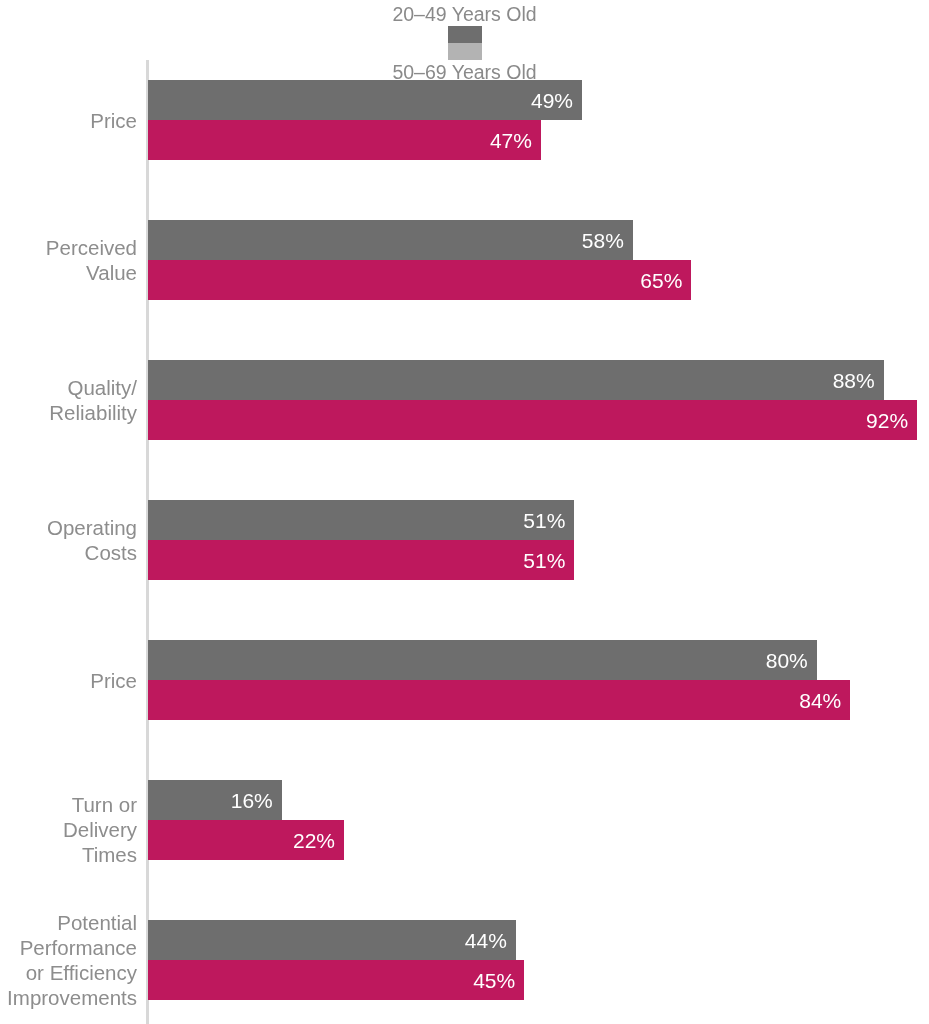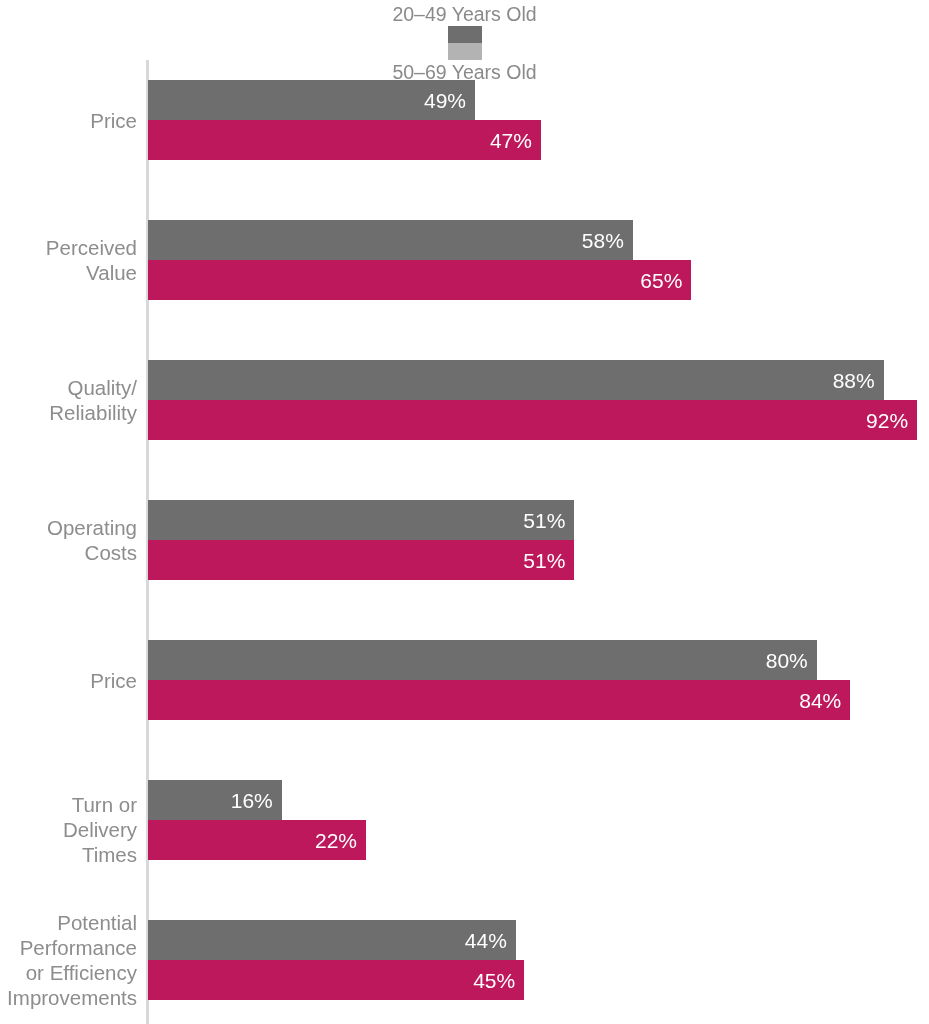--- a/index.html
+++ b/index.html
@@ -139,21 +139,21 @@
     </div>
   </div>
 
   <div class="plot">
     <div class="axis-line"></div>
     <div id="groups-host">
         <div class="group" style="top: 20px;">
           <div class="cat-label" style="top: 27.5px;">Price</div>
           <div class="bars">
             <div class="bar-row">
-              <div class="bar dark" style="width: 327px;">
+              <div class="bar dark" style="width: 434px;">
                 <span class="bar-value">49%</span>
               </div>
             </div>
             <div class="bar-row">
               <div class="bar light" style="width: 392.92px;">
                 <span class="bar-value">47%</span>
               </div>
             </div>
           </div>
         </div>
@@ -224,21 +224,21 @@
           <div class="cat-label" style="top: 12px;">Turn or
 Delivery
 Times</div>
           <div class="bars">
             <div class="bar-row">
               <div class="bar dark" style="width: 133.76px;">
                 <span class="bar-value">16%</span>
               </div>
             </div>
             <div class="bar-row">
-              <div class="bar light" style="width: 218px; padding-left: 39px;">
+              <div class="bar light" style="width: 196px; padding-left: 39px;">
                 <span class="bar-value">22%</span>
               </div>
             </div>
           </div>
         </div>
         <div class="group" style="top: 860px;">
           <div class="cat-label" style="top: -10px;">Potential
 Performance
 or Efficiency
 Improvements</div>

